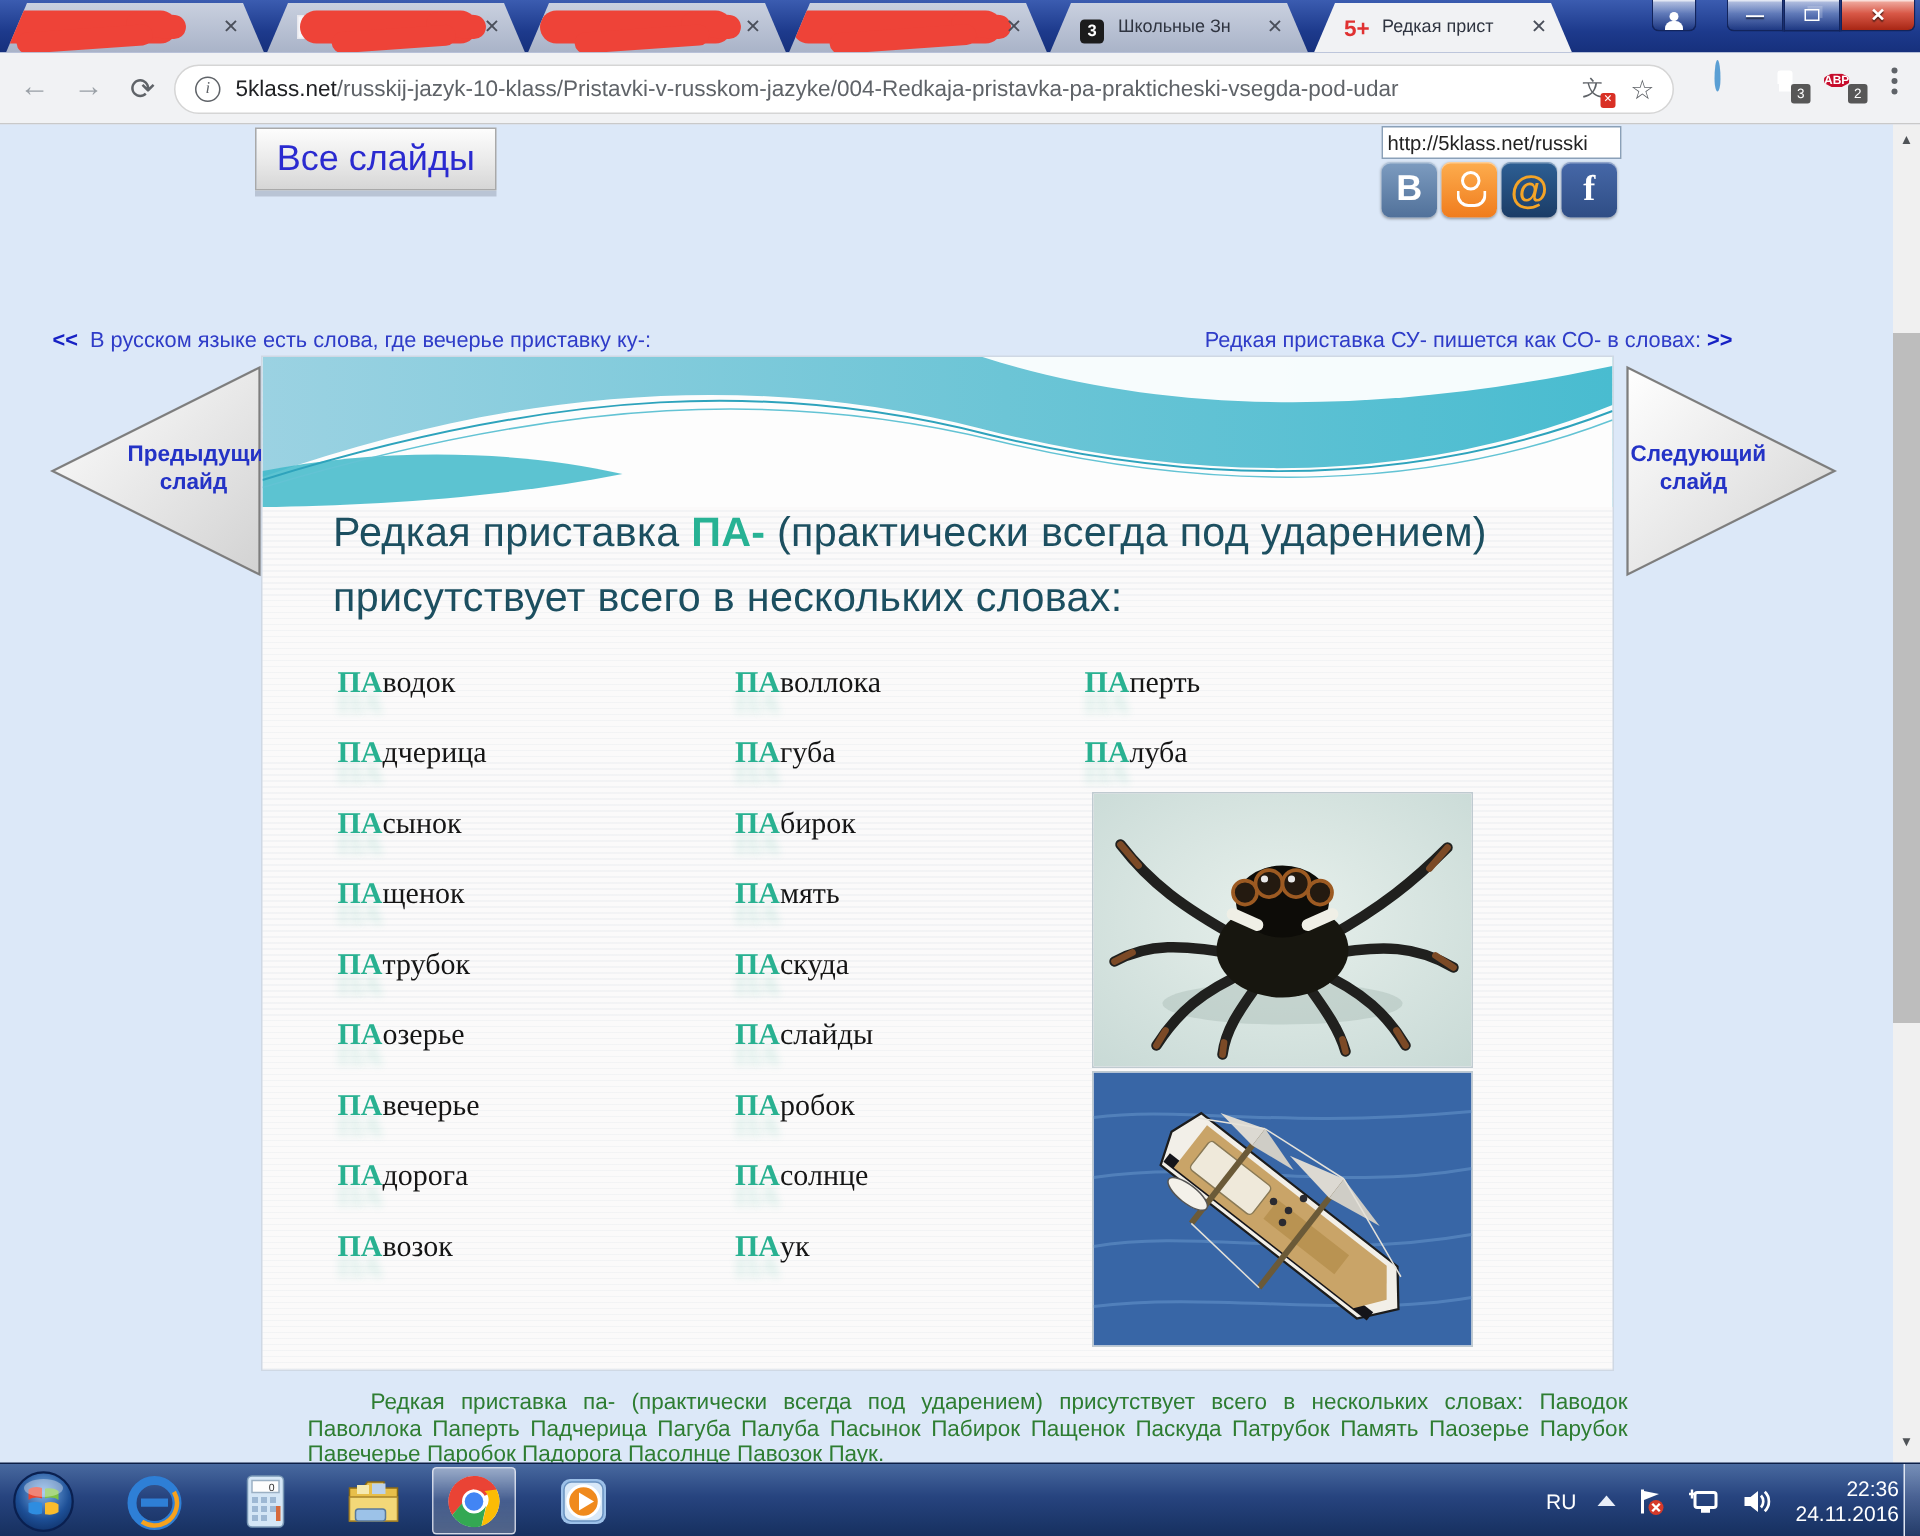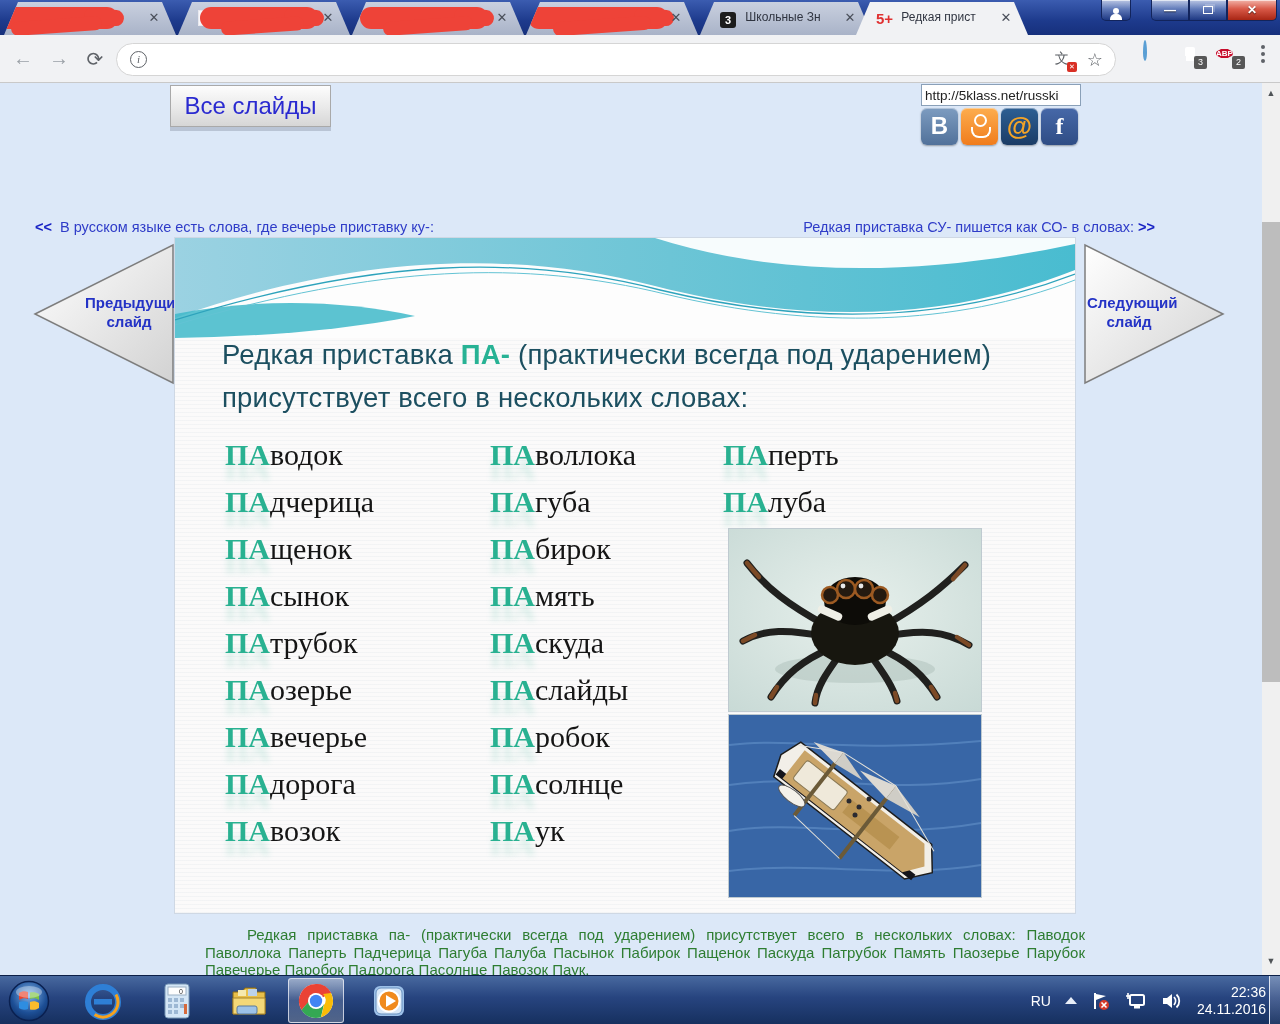--- a/index.html
+++ b/index.html
@@ -121,21 +121,21 @@
   
   .slide { position:absolute; left:175px; top:155px; width:900px; height:675px; background:#fbfafa;
     background-image:repeating-linear-gradient(0deg, rgba(170,185,200,.10) 0 1px, transparent 1px 4px);
     box-shadow:0 0 0 1px #cfd8e4; }
   .wave-hdr { position:absolute; left:0; top:0; width:900px; height:100px; }
   .slide-title { position:absolute; left:47px; top:95px; width:820px; font-size:27.5px; line-height:1.58;
     color:#1c4f60; letter-spacing:.2px; }
   .slide-title .hl { color:#27b294; font-weight:bold; }
   .wcol { position:absolute; top:197px; }
   .wcol.c1 { left:50px; } .wcol.c2 { left:315px; } .wcol.c3 { left:548px; }
-  .word { height:47px; line-height:40px; font-family:"Liberation Serif", serif; font-size:30px; color:#151515; }
+  .word { height:47px; line-height:40px; font-family:"Liberation Serif", serif; font-size:20px; color:#151515; }
   .word .pa { color:#29b191; font-weight:bold; text-shadow:0 14px 6px rgba(41,177,145,.18); }
   .slide-img { position:absolute; left:553px; width:254px; height:184px; border:1px solid #bfcad0; }
   .img-spider { top:290px; } .img-ship { top:476px; }
   .slide-img svg { display:block; }
 
   .footer-text { position:absolute; left:205px; top:843px; width:880px; font-size:15px; line-height:17.5px;
     color:#2e7d32; text-align:justify; text-indent:42px; }
 
   
   .scrollbar { position:absolute; right:0; top:83px; width:18px; height:892px; background:#f0f0f0; }
@@ -190,21 +190,21 @@
         </div>
       <span class="tab-close">✕</span>
     </div>
     <div class="tab" style="left:700px">
       <div class="tab-inner">
         <span class="favicon fav-3">3</span>
         <span>Школьные Зн</span>
       </div>
       <span class="tab-close">✕</span>
     </div>
-    <div class="tab active" style="left:856px">
+    <div class="tab active" style="left:876px">
       <div class="tab-inner">
         <span class="favicon fav-5p">5+</span>
         <span>Редкая прист</span>
       </div>
       <span class="tab-close">✕</span>
     </div>
 
     <div class="win-controls">
       <div class="profile-btn">
           <span class="person-glyph"></span>
@@ -222,20 +222,21 @@
       </div>
     </div>
   </div>
 
   <div class="toolbar">
     <span class="nav-ico" style="left:10px">←</span>
     <span class="nav-ico" style="left:46px">→</span>
     <span class="nav-ico dark" style="left:82px">⟳</span>
     <div class="omnibox">
       <span class="omni-info">i</span>
+      <span class="omni-url"><b>5klass.net</b><span>/russkij-jazyk-10-klass/Pristavki-v-russkom-jazyke/004-Redkaja-pristavka-pa-prakticheski-vsegda-pod-udar</span></span>
       <span class="omni-right">
         <span class="translate-ico"></span>
         <span class="star-ico">☆</span>
       </span>
     </div>
     <div class="ext-area">
       <span class="ext"><span class="drop-ico"></span></span>
       <span class="ext"><span class="hand-ico"></span><span class="badge">3</span></span>
       <span class="ext"><span class="abp-ico">ABP</span><span class="badge">2</span></span>
       <span class="menu-dots"></span>
@@ -295,22 +296,22 @@
         <path d="M0,82 C200,20 345,16 485,52 C635,88 775,84 900,36" fill="none" stroke="#2ea3bc" stroke-width="1.3"></path>
         <path d="M0,87 C205,26 350,22 490,56 C640,92 780,88 900,42" fill="none" stroke="#63c3d4" stroke-width="1"></path>
       </svg>
 
       <div class="slide-title"><span>Редкая приставка </span><span class="hl">ПА-</span><span> (практически всегда под ударением) присутствует всего в нескольких словах:</span></div>
 
       <div class="wcol c1">
 
       <div class="word"><span class="pa">ПА</span><span>водок</span></div>
           <div class="word"><span class="pa">ПА</span><span>дчерица</span></div>
+          <div class="word"><span class="pa">ПА</span><span>сынок</span></div>
           <div class="word"><span class="pa">ПА</span><span>щенок</span></div>
-          <div class="word"><span class="pa">ПА</span><span>сынок</span></div>
           <div class="word"><span class="pa">ПА</span><span>трубок</span></div>
           <div class="word"><span class="pa">ПА</span><span>озерье</span></div>
           <div class="word"><span class="pa">ПА</span><span>вечерье</span></div>
           <div class="word"><span class="pa">ПА</span><span>дорога</span></div>
           <div class="word"><span class="pa">ПА</span><span>возок</span></div>
         </div>
       <div class="wcol c2">
 
       <div class="word"><span class="pa">ПА</span><span>воллока</span></div>
           <div class="word"><span class="pa">ПА</span><span>губа</span></div>

